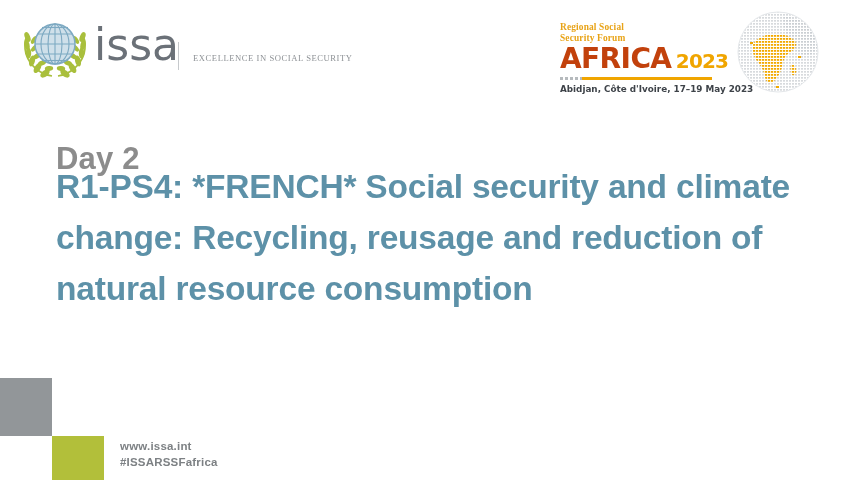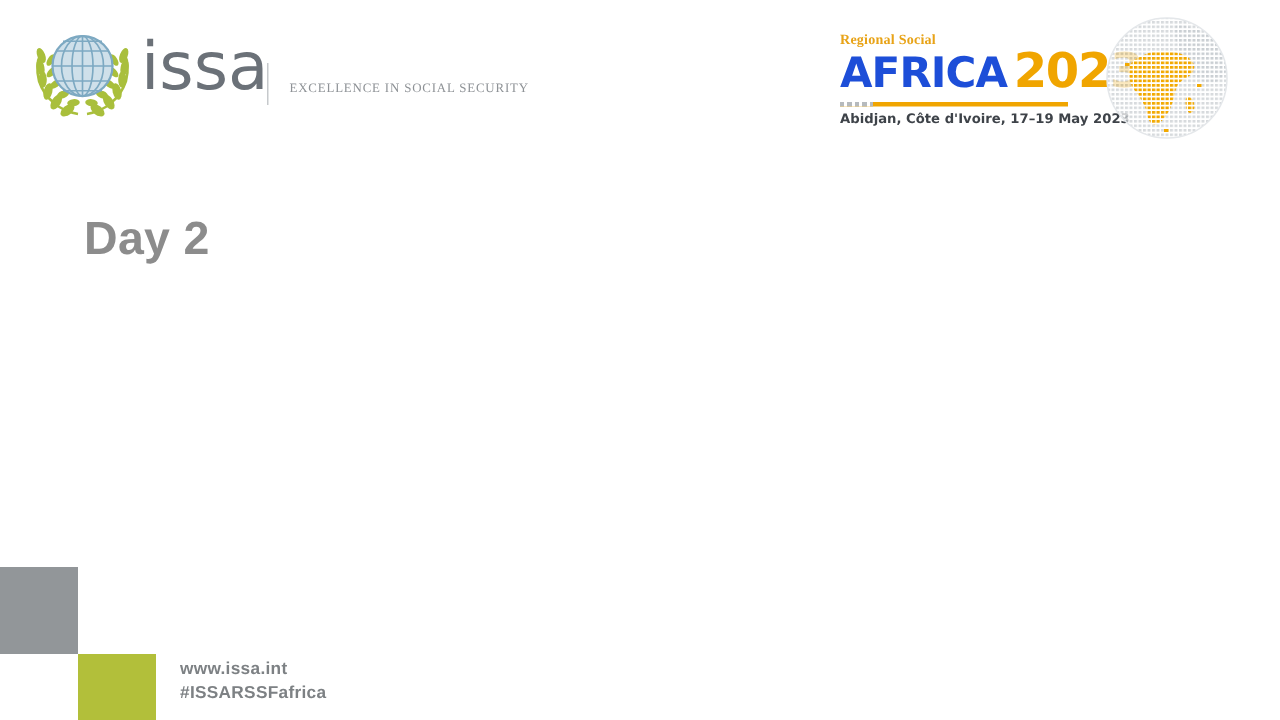--- a/index.html
+++ b/index.html
@@ -80,26 +80,26 @@
     font-family: Liberation Serif, serif;
   }
   #forum-title {
     margin-top: 1px;
     white-space: nowrap;
     line-height: 27px;
   }
   #forum-africa {
     font-size: 28px;
     font-weight: bold;
-    color: #1d4ed8;
+    color: #c2410c;
     letter-spacing: -0.6px;
     font-family: "DejaVu Sans", sans-serif;
   }
   #forum-year {
-    font-size: 32px;
+    font-size: 20px;
     font-weight: bold;
     color: #f0a500;
     letter-spacing: -0.9px;
     font-family: "DejaVu Sans", sans-serif;
   }
   #forum-rule {
     position: relative;
     margin-top: 1px;
     width: 152px; height: 3px;
     background: #f0a500;
@@ -230,20 +230,21 @@
           </g>
         </svg>
       </span>
       <span id="issa-wordmark">issa</span>
       <span id="issa-divider"></span>
       <span id="issa-tagline">EXCELLENCE IN SOCIAL SECURITY</span>
     </div>
 
     <div id="forum-lockup">
       <div class="forum-kicker">Regional Social</div>
+      <div class="forum-kicker">Security Forum</div>
       <div id="forum-title">
         <span id="forum-africa">AFRICA</span>
         <span id="forum-year">2023</span>
       </div>
       <div id="forum-rule">
         <span id="forum-rule-dashes"></span>
       </div>
       <div id="forum-place">Abidjan, Côte d'Ivoire, 17–19 May 2023</div>
     </div>
 
@@ -278,20 +279,21 @@
           <rect x="24" y="34" width="3" height="2" fill="#f2a900"></rect>
           <rect x="72" y="48" width="3" height="2" fill="#f2a900"></rect>
           <rect x="50" y="78" width="3" height="2" fill="#f2a900"></rect>
         </g>
         <circle cx="52" cy="44" r="40" fill="none" stroke="#e4e7ea" stroke-width="1"></circle>
       </svg>
     </span>
   </div>
 
   <div id="day-label">Day 2</div>
+  <div id="session-title">R1-PS4: *FRENCH* Social security and climate change: Recycling, reusage and reduction of natural resource consumption</div>
 
   <div id="footer-block-gray"></div>
   <div id="footer-block-green"></div>
   <div id="footer-text">
     <div>www.issa.int</div>
     <div>#ISSARSSFafrica</div>
   </div>
 
 </div>
 

